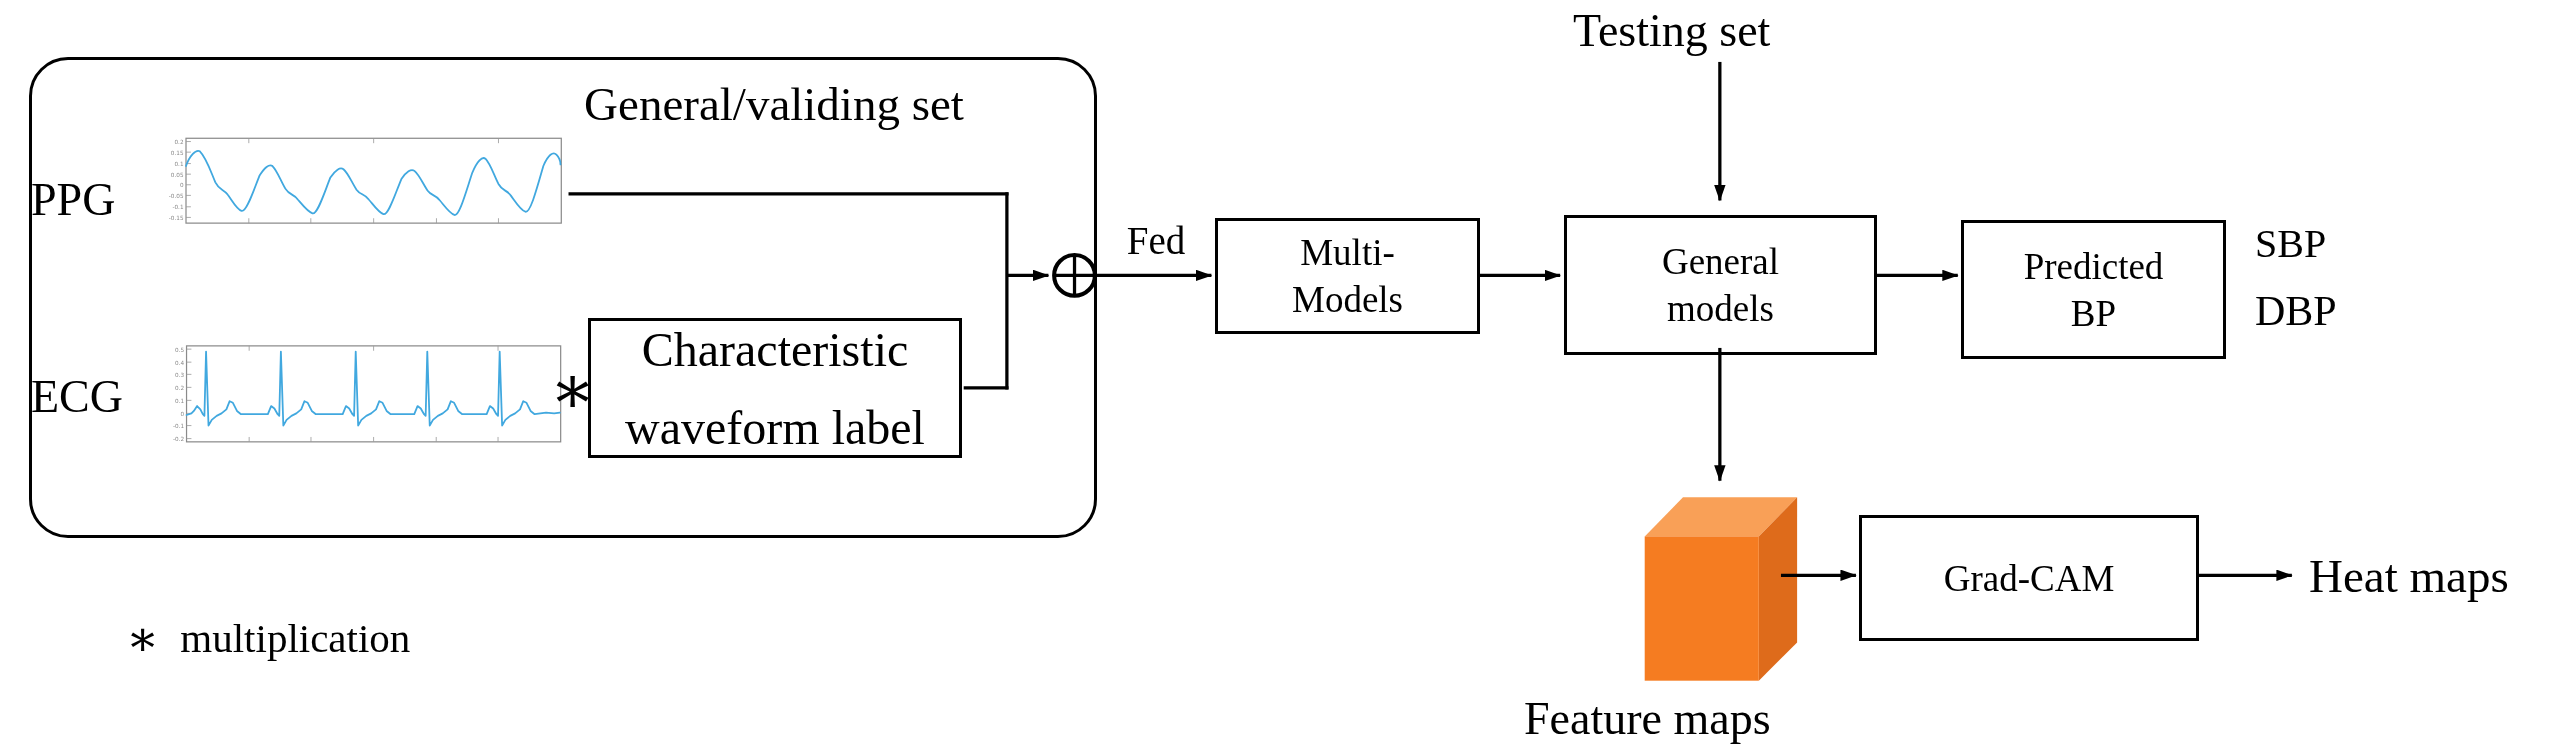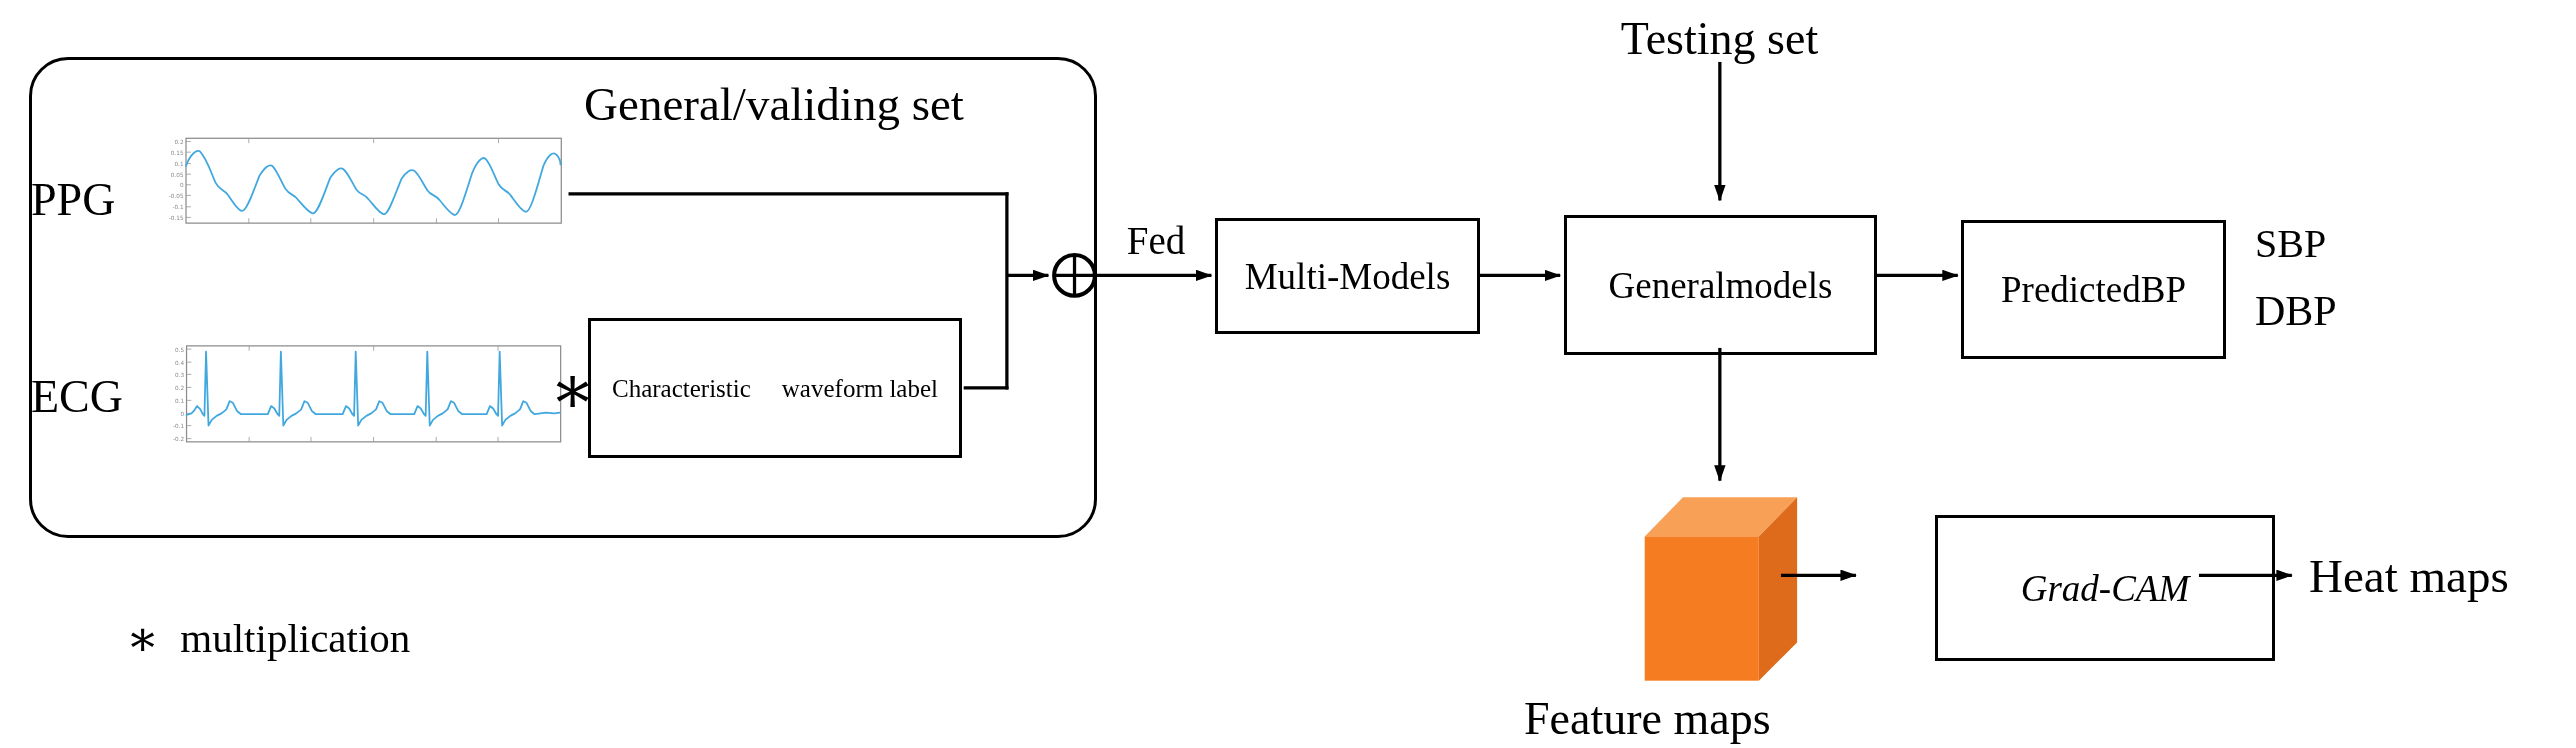--- a/index.html
+++ b/index.html
@@ -21,30 +21,30 @@
     font-size:47px;line-height:54px;text-align:center;white-space:nowrap;
   }
   .sig-label{position:absolute;width:122px;text-align:left;font-size:46px;line-height:54px;}
   .ppg-label{left:31px;top:173px;}
   .ecg-label{left:31px;top:370px;}
   .plot{position:absolute;}
   .plot-ppg{left:155px;top:135px;}
   .plot-ecg{left:155px;top:341px;}
   .node-box{
     position:absolute;border:3.3px solid #000;box-sizing:border-box;background:#fff;
-    display:flex;align-items:center;justify-content:center;
+    display:flex;flex-direction:column;align-items:center;justify-content:center;
     text-align:center;font-size:37px;line-height:47px;
   }
-  .char-box{left:588px;top:318px;width:374px;height:140px;font-size:25px;line-height:47px;gap:31px;}
+  .char-box{left:588px;top:318px;width:374px;height:140px;font-size:48px;line-height:47px;gap:31px;}
   .multi-box{left:1215px;top:218px;width:265px;height:116px;}
   .general-box{left:1564px;top:206px;width:313px;height:140px;margin-top:9px;}
   .predicted-box{left:1961px;top:220px;width:265px;height:139px;}
-  .gradcam-box{left:1935px;top:515px;width:340px;height:146px;font-style:italic;}
+  .gradcam-box{left:1859px;top:515px;width:340px;height:126px;}
   .fed-label{position:absolute;left:1099px;top:218px;width:114px;text-align:center;font-size:39px;line-height:46px;}
-  .testing-label{position:absolute;left:1573px;top:4.9px;width:293px;text-align:center;font-size:46px;line-height:52px;white-space:nowrap;margin-top:8px;}
+  .testing-label{position:absolute;left:1573px;top:4.9px;width:293px;font-size:46px;line-height:52px;white-space:nowrap;}
   .sbp-label{position:absolute;left:2255px;top:209px;font-size:40px;line-height:49px;margin-top:10px;}
   .dbp-label{position:absolute;left:2255px;top:287px;font-size:42px;line-height:49px;}
   .feature-label{position:absolute;left:1524px;top:693px;width:352px;text-align:left;font-size:46px;line-height:52px;white-space:nowrap;}
   .heat-label{position:absolute;left:2309px;top:549px;font-size:47px;line-height:54px;white-space:nowrap;}
   .mult-symbol{
     position:absolute;left:540px;top:359px;width:65px;height:62px;
     display:flex;align-items:center;justify-content:center;font-size:68px;
   }
   .legend{position:absolute;left:126px;top:610px;display:flex;align-items:center;gap:21px;}
   .legend .sym{font-size:49px;line-height:57px;}

